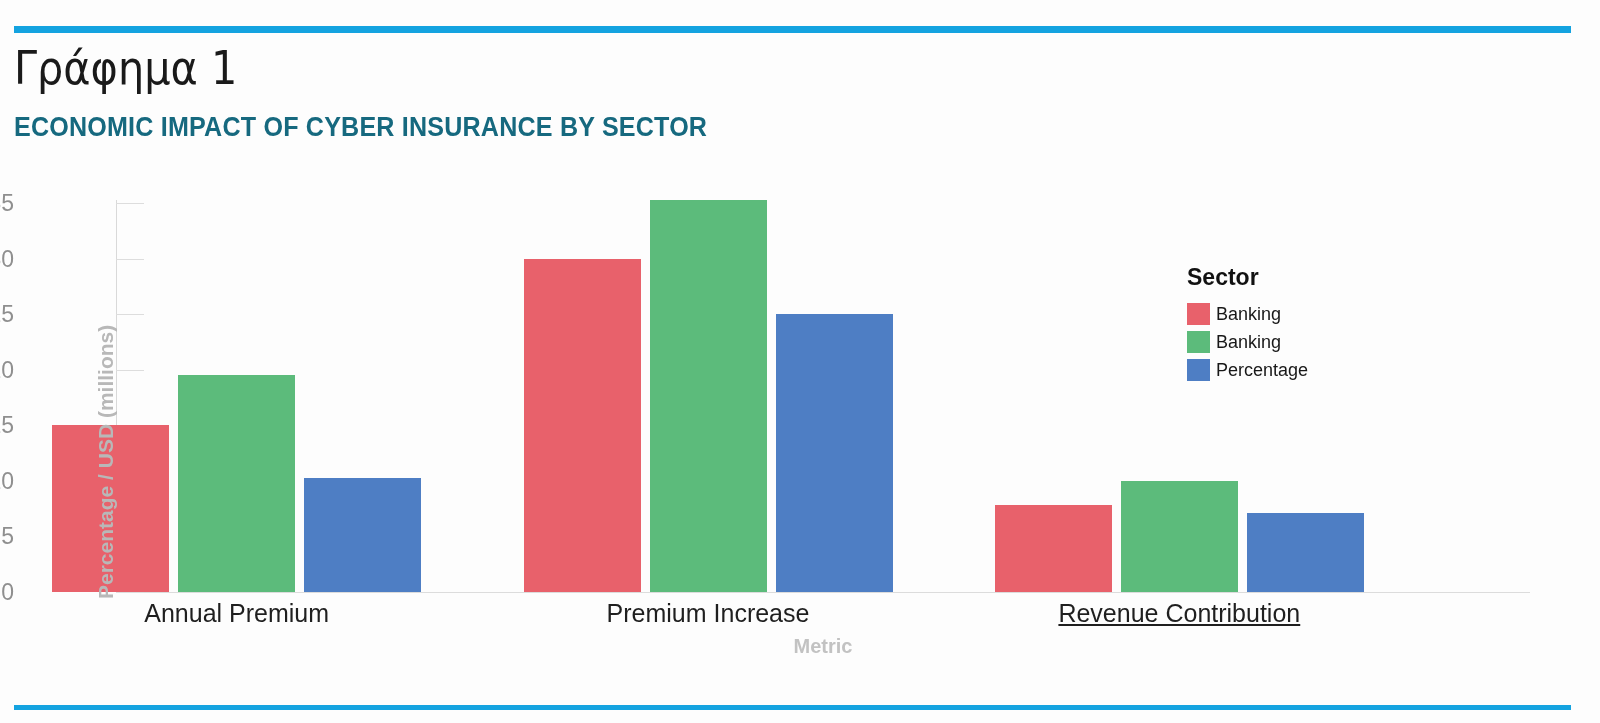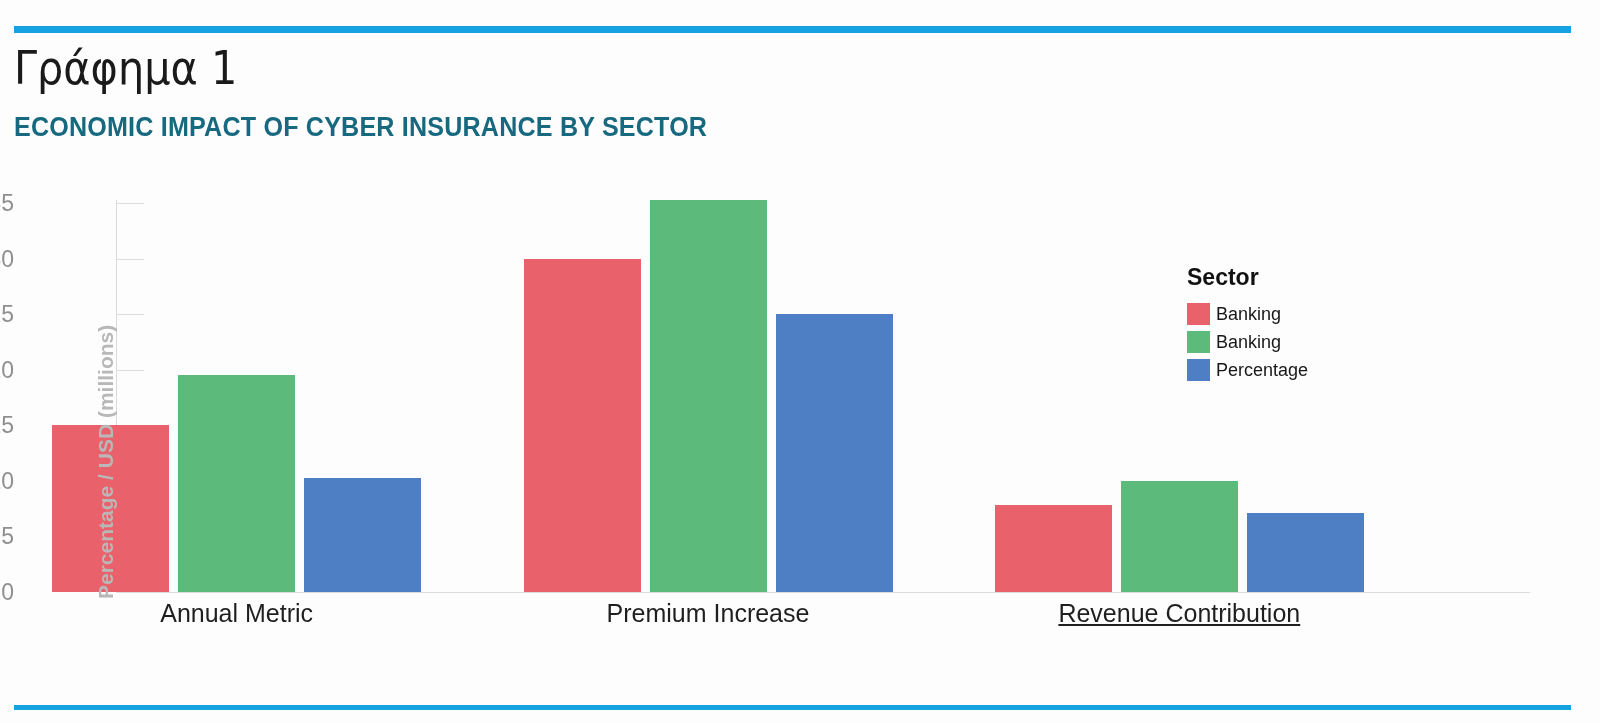--- a/index.html
+++ b/index.html
@@ -130,25 +130,26 @@
         <div class="bar" title="Energy — Annual Profit: 19.5" style="left: 62.1667px; width: 117px; height: 216.729px; background: rgb(92, 187, 123);"></div>
         <div class="bar" title="Healthcare — Annual Profit: 10.3" style="left: 188.167px; width: 117px; height: 114.477px; background: rgb(78, 126, 196);"></div>
         <div class="bar" title="Banking — Premium Increase: 30" style="left: 407.5px; width: 117px; height: 333.429px; background: rgb(232, 97, 107);"></div>
         <div class="bar" title="Energy — Premium Increase: 35.3" style="left: 533.5px; width: 117px; height: 392.334px; background: rgb(92, 187, 123);"></div>
         <div class="bar" title="Healthcare — Premium Increase: 25" style="left: 659.5px; width: 117px; height: 277.857px; background: rgb(78, 126, 196);"></div>
         <div class="bar" title="Banking — Revenue Contribution: 7.8" style="left: 878.833px; width: 117px; height: 86.6914px; background: rgb(232, 97, 107);"></div>
         <div class="bar" title="Energy — Revenue Contribution: 10" style="left: 1004.83px; width: 117px; height: 111.143px; background: rgb(92, 187, 123);"></div>
         <div class="bar" title="Healthcare — Revenue Contribution: 7.1" style="left: 1130.83px; width: 117px; height: 78.9114px; background: rgb(78, 126, 196);"></div>
       </div>
     <div id="xtick-layer">
-        <div class="xtick" style="left: 120.667px;">Annual Metric</div>
+        <div class="xtick" style="left: 120.667px;">Annual Premium</div>
         <div class="xtick" style="left: 592px;">Premium Increase</div>
         <div class="xtick" style="left: 1063.33px; text-decoration: underline;">Revenue Contribution</div>
       </div>
     <div id="ylabel">Percentage / USD (millions)</div>
+    <div id="xlabel">Metric</div>
   </div>
 
   <div id="legend">
     <div id="legend-title">Sector</div>
     <div id="legend-items">
         <div class="legend-row">
           <span class="legend-swatch" style="background: rgb(232, 97, 107);"></span>
           <span class="legend-label">Banking</span>
         </div>
         <div class="legend-row">

